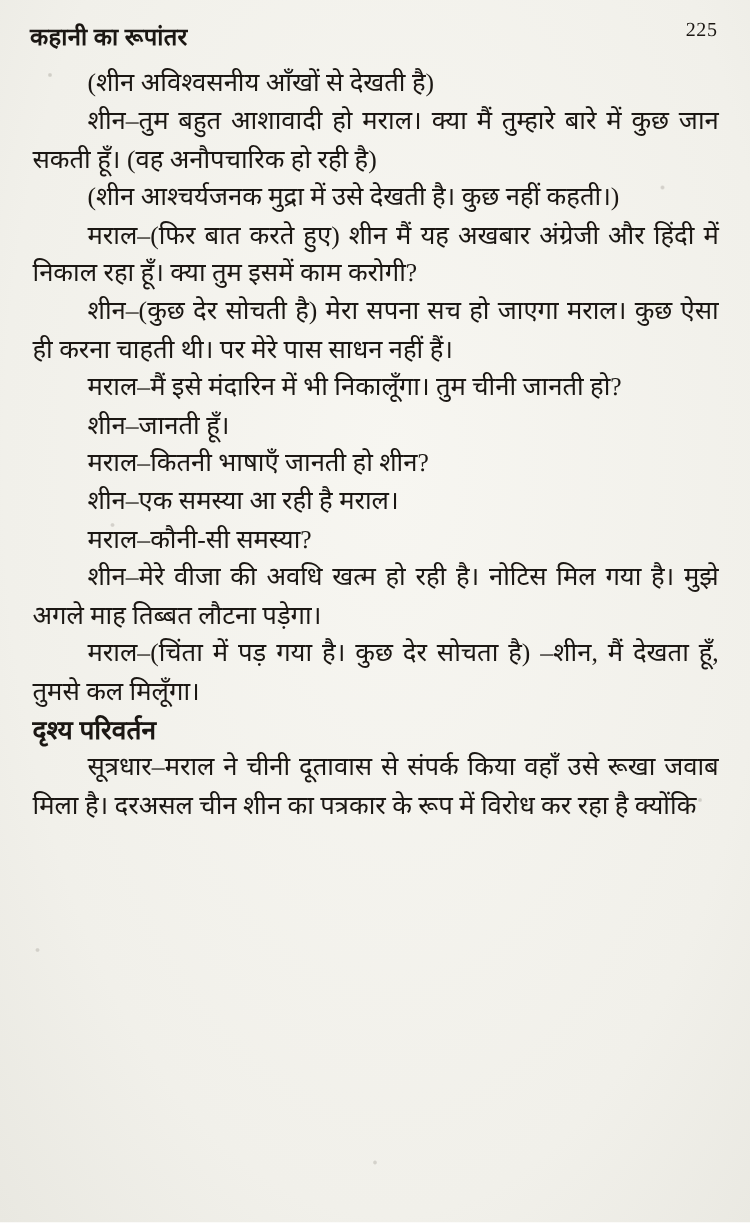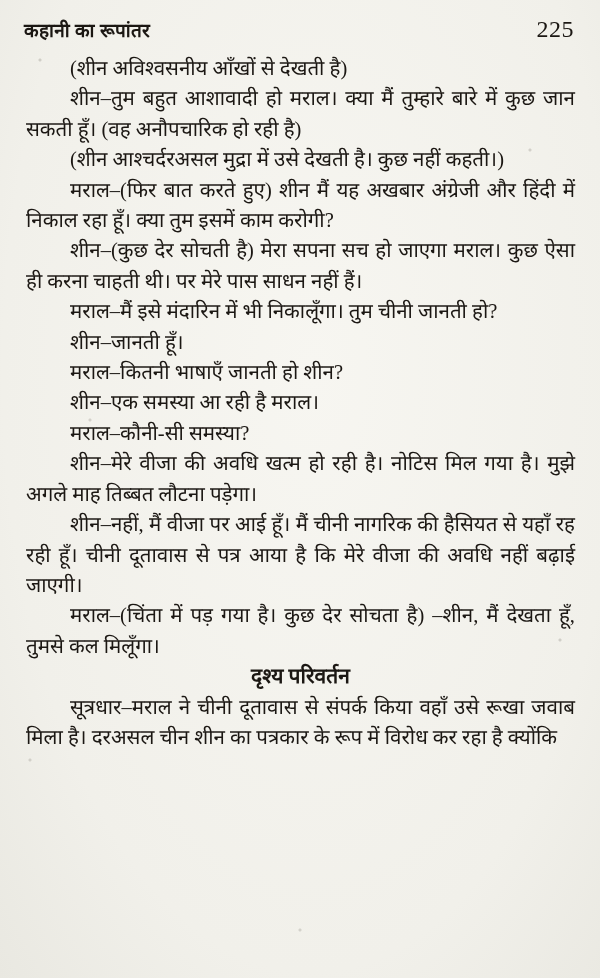--- a/index.html
+++ b/index.html
@@ -31,48 +31,47 @@
       radial-gradient(circle 1px at 530px 150px,#ccc9c2 0 1px, transparent 2px),
       radial-gradient(circle 1px at 90px 420px, #cdcac3 0 1px, transparent 2px),
       radial-gradient(circle 1px at 560px 640px,#c9c7c0 0 1px, transparent 2px),
       radial-gradient(circle 1px at 30px 760px, #ccc9c2 0 1px, transparent 2px),
       radial-gradient(circle 1px at 300px 930px,#cdcbc4 0 1px, transparent 2px);
     opacity: .8;
   }
   .page-header {
     display: flex;
     justify-content: space-between;
-    align-items: flex-end;
+    align-items: flex-start;
     padding: 16px 26px 0 24px;
   }
   .running-title {
     font-size: 19px;
     font-weight: 600;
     letter-spacing: .3px;
   }
   .page-number {
-    font-size: 24px;
+    font-size: 16px;
     letter-spacing: .5px;
   }
   .page-body {
     padding: 10px 25px 0 26px;
     font-size: 20.5px;
     line-height: 30.4px;
     text-align: justify;
   }
   .para {
     margin: 0;
     text-indent: 44px;
   }
   .speaker {
     font-weight: 400;
   }
   .scene-heading {
     margin: 0;
-    text-align: center;
     text-indent: 0;
     font-size: 21px;
     font-weight: 700;
     line-height: 30.4px;
   }
 </style>
 </head>
 <body>
 
 <div class="page">
@@ -82,42 +81,41 @@
     <span class="running-title">कहानी का रूपांतर</span>
     <span class="page-number">225</span>
   </header>
 
   <main class="page-body">
     <p class="para stage">(शीन अविश्वसनीय आँखों से देखती है)</p>
 
     <p class="para"><b class="speaker">शीन</b><span class="dialogue-text">–तुम बहुत आशावादी हो मराल। क्या मैं तुम्हारे बारे में कुछ जान सकती हूँ। (वह अनौपचारिक हो रही है)</span></p>
 
 
-    <p class="para stage">(शीन आश्चर्दरअसल मुद्रा में उसे देखती है। कुछ नहीं कहती।)</p>
+    <p class="para stage">(शीन आश्चर्यजनक मुद्रा में उसे देखती है। कुछ नहीं कहती।)</p>
 
     <p class="para"><b class="speaker">मराल</b><span class="dialogue-text">–(फिर बात करते हुए) शीन मैं यह अखबार अंग्रेजी और हिंदी में निकाल रहा हूँ। क्या तुम इसमें काम करोगी?</span></p>
 
     <p class="para"><b class="speaker">शीन</b><span class="dialogue-text">–(कुछ देर सोचती है) मेरा सपना सच हो जाएगा मराल। कुछ ऐसा ही करना चाहती थी। पर मेरे पास साधन नहीं हैं।</span></p>
 
     <p class="para"><b class="speaker">मराल</b><span class="dialogue-text">–मैं इसे मंदारिन में भी निकालूँगा। तुम चीनी जानती हो?</span></p>
 
     <p class="para"><b class="speaker">शीन</b><span class="dialogue-text">–जानती हूँ।</span></p>
 
     <p class="para"><b class="speaker">मराल</b><span class="dialogue-text">–कितनी भाषाएँ जानती हो शीन?</span></p>
 
 
 
     <p class="para"><b class="speaker">शीन</b><span class="dialogue-text">–एक समस्या आ रही है मराल।</span></p>
 
     <p class="para"><b class="speaker">मराल</b><span class="dialogue-text">–कौनी-सी समस्या?</span></p>
 
     <p class="para"><b class="speaker">शीन</b><span class="dialogue-text">–मेरे वीजा की अवधि खत्म हो रही है। नोटिस मिल गया है। मुझे अगले माह तिब्बत लौटना पड़ेगा।</span></p>
 
 
-    <p class="para"><b class="speaker">शीन</b><span class="dialogue-text">–नहीं, मैं वीजा पर आई हूँ। मैं चीनी नागरिक की हैसियत से यहाँ रह रही हूँ। चीनी दूतावास से पत्र आया है कि मेरे वीजा की अवधि नहीं बढ़ाई जाएगी।</span></p>
 
     <p class="para"><b class="speaker">मराल</b><span class="dialogue-text">–(चिंता में पड़ गया है। कुछ देर सोचता है) –शीन, मैं देखता हूँ, तुमसे कल मिलूँगा।</span></p>
 
     <h2 class="scene-heading">दृश्य परिवर्तन</h2>
 
     <p class="para"><b class="speaker">सूत्रधार</b><span class="dialogue-text">–मराल ने चीनी दूतावास से संपर्क किया वहाँ उसे रूखा जवाब मिला है। दरअसल चीन शीन का पत्रकार के रूप में विरोध कर रहा है क्योंकि</span></p>
   </main>
 </div>
 
 </body></html>

